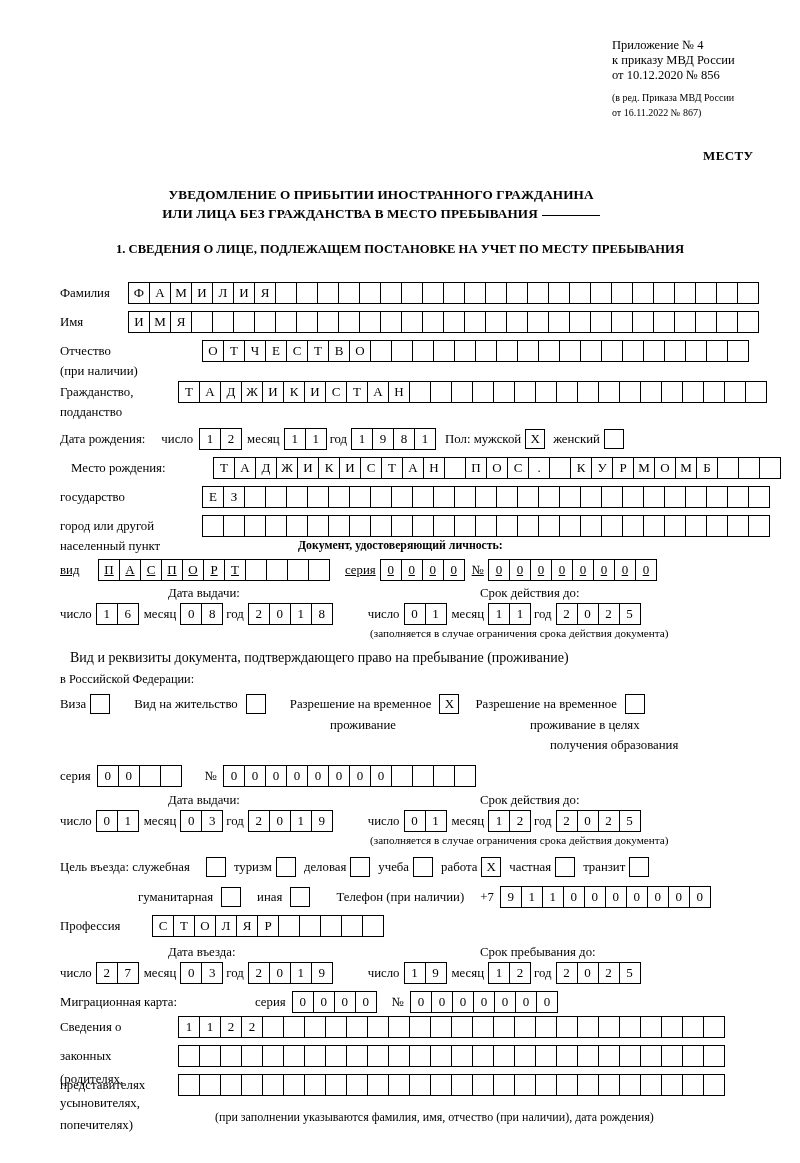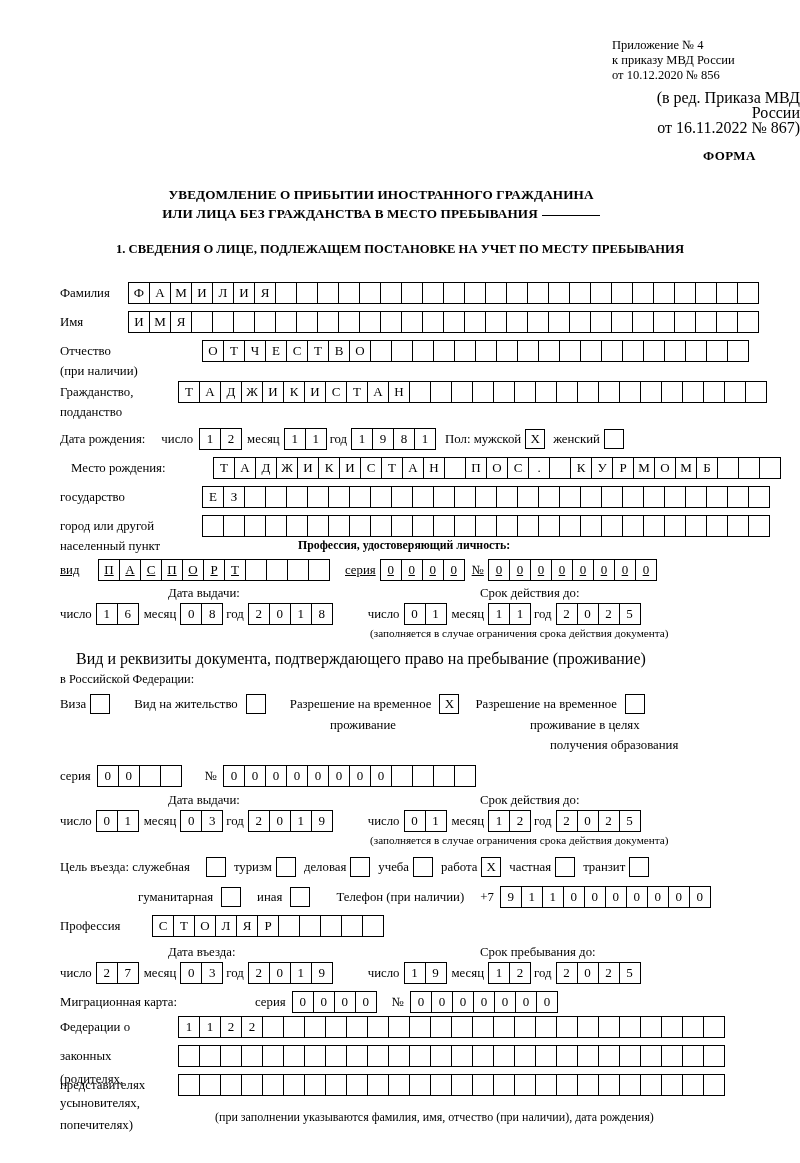--- a/index.html
+++ b/index.html
@@ -17,21 +17,21 @@
     box-sizing:border-box;
   }
   
   .hdr{
     position:absolute;
     left:612px; top:38px;
     font-size:12.5px;
     line-height:15px;
     text-align:left;
   }
-  .hdr .sm{font-size:16px;text-align:right;}
+  .hdr .sm{font-size:10px;}
   .hdr .gap{height:7px;}
   .forma{
     position:absolute;
     left:703px; top:148px;
     font-weight:bold;
     font-size:13px;
     letter-spacing:.4px;
   }
   .title{
     position:absolute;
@@ -93,21 +93,21 @@
 
   <div class="hdr">
     <div>Приложение № 4</div>
     <div>к приказу МВД России</div>
     <div>от 10.12.2020 № 856</div>
     <div class="gap"></div>
     <div class="sm">(в ред. Приказа МВД России</div>
     <div class="sm">от 16.11.2022 № 867)</div>
   </div>
 
-  <div class="forma">ФОРМА</div>
+  <div class="forma">МЕСТУ</div>
 
   <div class="title">
     <div>УВЕДОМЛЕНИЕ О ПРИБЫТИИ ИНОСТРАННОГО ГРАЖДАНИНА</div>
     <div class="ln2"><span>ИЛИ ЛИЦА БЕЗ ГРАЖДАНСТВА В МЕСТО ПРЕБЫВАНИЯ</span><span class="blank"></span></div>
   </div>
 
   <div class="section1">1. СВЕДЕНИЯ О ЛИЦЕ, ПОДЛЕЖАЩЕМ ПОСТАНОВКЕ НА УЧЕТ ПО МЕСТУ ПРЕБЫВАНИЯ</div>
 
   <div class="row" style="left:60px; top:282px;">
     <div class="inl">
@@ -391,21 +391,21 @@
           <span class="c"></span>
           <span class="c"></span>
           <span class="c"></span>
           <span class="c"></span>
           <span class="c"></span>
         </span>
     </div>
   </div>
   <div class="row" style="left:60px; top:539px;">населенный пункт</div>
 
-  <div class="row bold" style="left:298px; top:538px; font-size:11.8px;">Профессия, удостоверяющий личность:</div>
+  <div class="row bold" style="left:298px; top:538px; font-size:11.8px;">Документ, удостоверяющий личность:</div>
 
   <div class="row" style="left:60px; top:559px;text-decoration:underline;">
     <div class="inl">
       <span class="lbl" style="width:38px;">вид</span>
       <span class="cells">
           <span class="c">П</span>
           <span class="c">А</span>
           <span class="c">С</span>
           <span class="c">П</span>
           <span class="c">О</span>
@@ -490,21 +490,21 @@
           <span class="c">2</span>
           <span class="c">0</span>
           <span class="c">2</span>
           <span class="c">5</span>
         </span>
     </div>
   </div>
 
   <div class="row note" style="left:370px; top:627px;">(заполняется в случае ограничения срока действия документа)</div>
 
-  <div class="row" style="left:76px; top:650px; font-size:16px;">Вид и реквизиты документа, подтверждающего право на пребывание (проживание)</div>
+  <div class="row" style="left:70px; top:650px; font-size:14px;">Вид и реквизиты документа, подтверждающего право на пребывание (проживание)</div>
   <div class="row" style="left:60px; top:672px; font-size:12.3px;">в Российской Федерации:</div>
 
   <div class="row" style="left:60px; top:694px;">
     <div class="inl">
       <span class="lbl">Виза</span>
       <span class="sp4"></span>
       <span class="box"></span>
       <span class="sp16"></span>
         <span class="sp8"></span>
       <span class="lbl">Вид на жительство</span>
@@ -768,21 +768,21 @@
           <span class="c">0</span>
           <span class="c">0</span>
           <span class="c">0</span>
           <span class="c">0</span>
         </span>
     </div>
   </div>
 
   <div class="row" style="left:60px; top:1016px;">
     <div class="inl">
-      <span class="lbl" style="width:118px;">Федерации о</span>
+      <span class="lbl" style="width:118px;">Сведения о</span>
       <span class="cells">
           <span class="c">1</span>
           <span class="c">1</span>
           <span class="c">2</span>
           <span class="c">2</span>
           <span class="c"></span>
           <span class="c"></span>
           <span class="c"></span>
           <span class="c"></span>
           <span class="c"></span>

